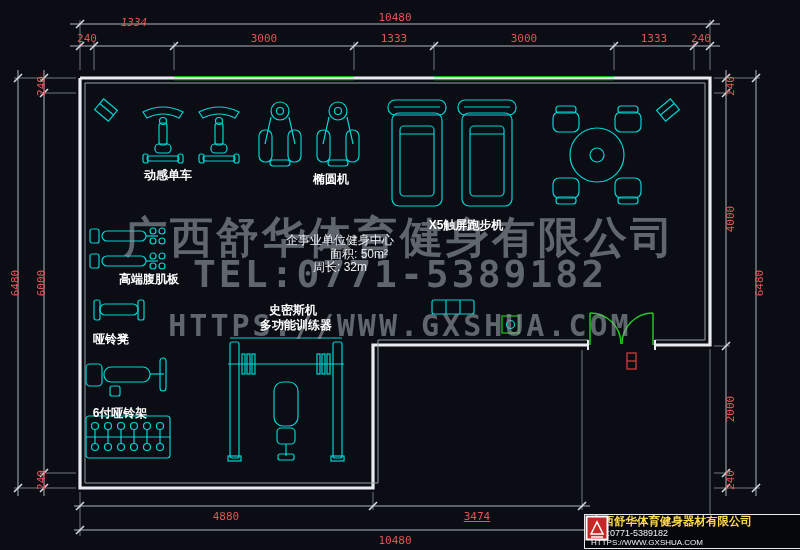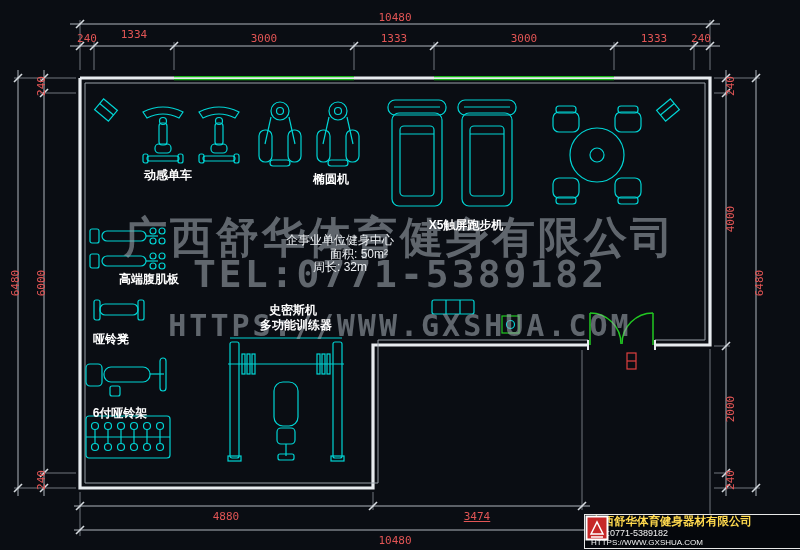--- a/index.html
+++ b/index.html
@@ -285,21 +285,21 @@
 
       <g>
         <rect x="502" y="316" width="17" height="17" stroke="#22c822"></rect>
         <circle cx="510.5" cy="324.5" r="4"></circle>
       </g>
     </g>
   </svg>
 
   <div class="dim" style="left:365px;top:11px;width:60px;">10480</div>
   <div class="dim" style="left:70px;top:32px;width:34px;">240</div>
-  <div class="dim" style="left:112px;top:28px;width:44px;">1334</div>
+  <div class="dim" style="left:112px;top:16px;width:44px;font-style:italic;">1334</div>
   <div class="dim" style="left:242px;top:32px;width:44px;">3000</div>
   <div class="dim" style="left:372px;top:32px;width:44px;">1333</div>
   <div class="dim" style="left:502px;top:32px;width:44px;">3000</div>
   <div class="dim" style="left:632px;top:32px;width:44px;">1333</div>
   <div class="dim" style="left:684px;top:32px;width:34px;">240</div>
 
   <div class="dim vdim" style="left:-14px;top:277px;">6480</div>
   <div class="dim vdim" style="left:12px;top:80px;">240</div>
   <div class="dim vdim" style="left:12px;top:277px;">6000</div>
   <div class="dim vdim" style="left:12px;top:474px;">240</div>

